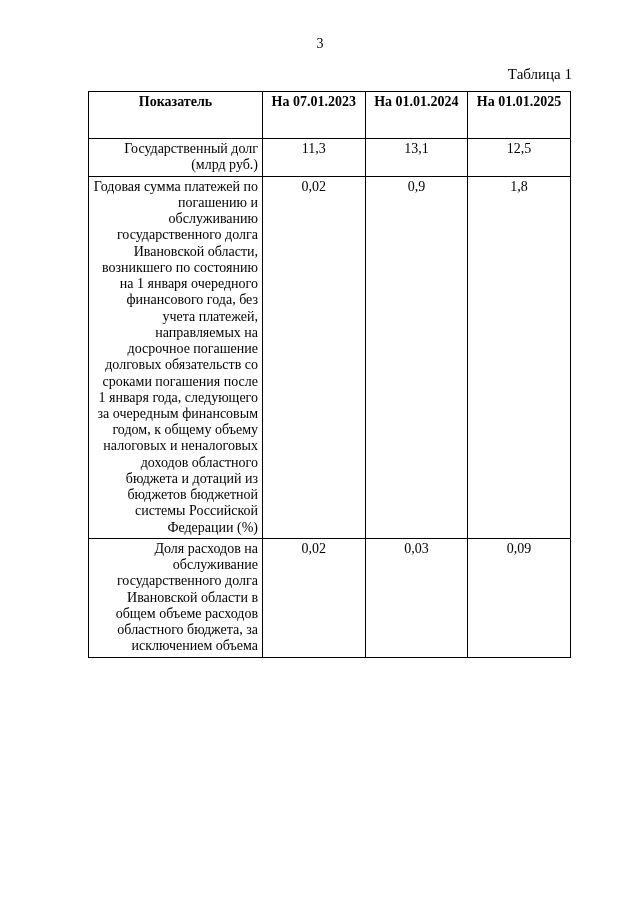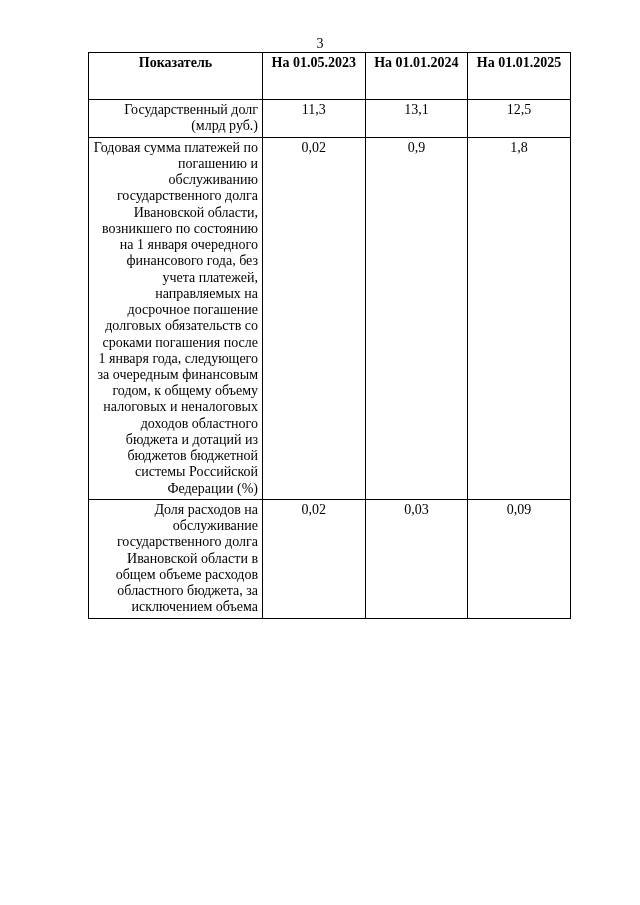--- a/index.html
+++ b/index.html
@@ -62,32 +62,33 @@
     margin-top: 40px;
   }
 </style>
 </head>
 <body>
 
 <div class="page">
 
   <div class="page-number">3</div>
 
+  <div class="table-caption">Таблица 1</div>
 
   <table class="doc-table">
     <colgroup>
       <col class="indicator-col">
       <col class="value-col">
       <col class="value-col">
       <col class="value-col">
     </colgroup>
     <thead>
       <tr>
         <th>Показатель</th>
-        <th>На 01.05.2023</th>
+        <th>На 07.01.2023</th>
         <th>На 01.01.2024</th>
         <th>На 01.01.2025</th>
       </tr>
     </thead>
     <tbody>
         <tr>
           <td class="indicator">Государственный долг (млрд руб.)</td>
           <td class="value">11,3</td>
           <td class="value">13,1</td>
           <td class="value">12,5</td>

